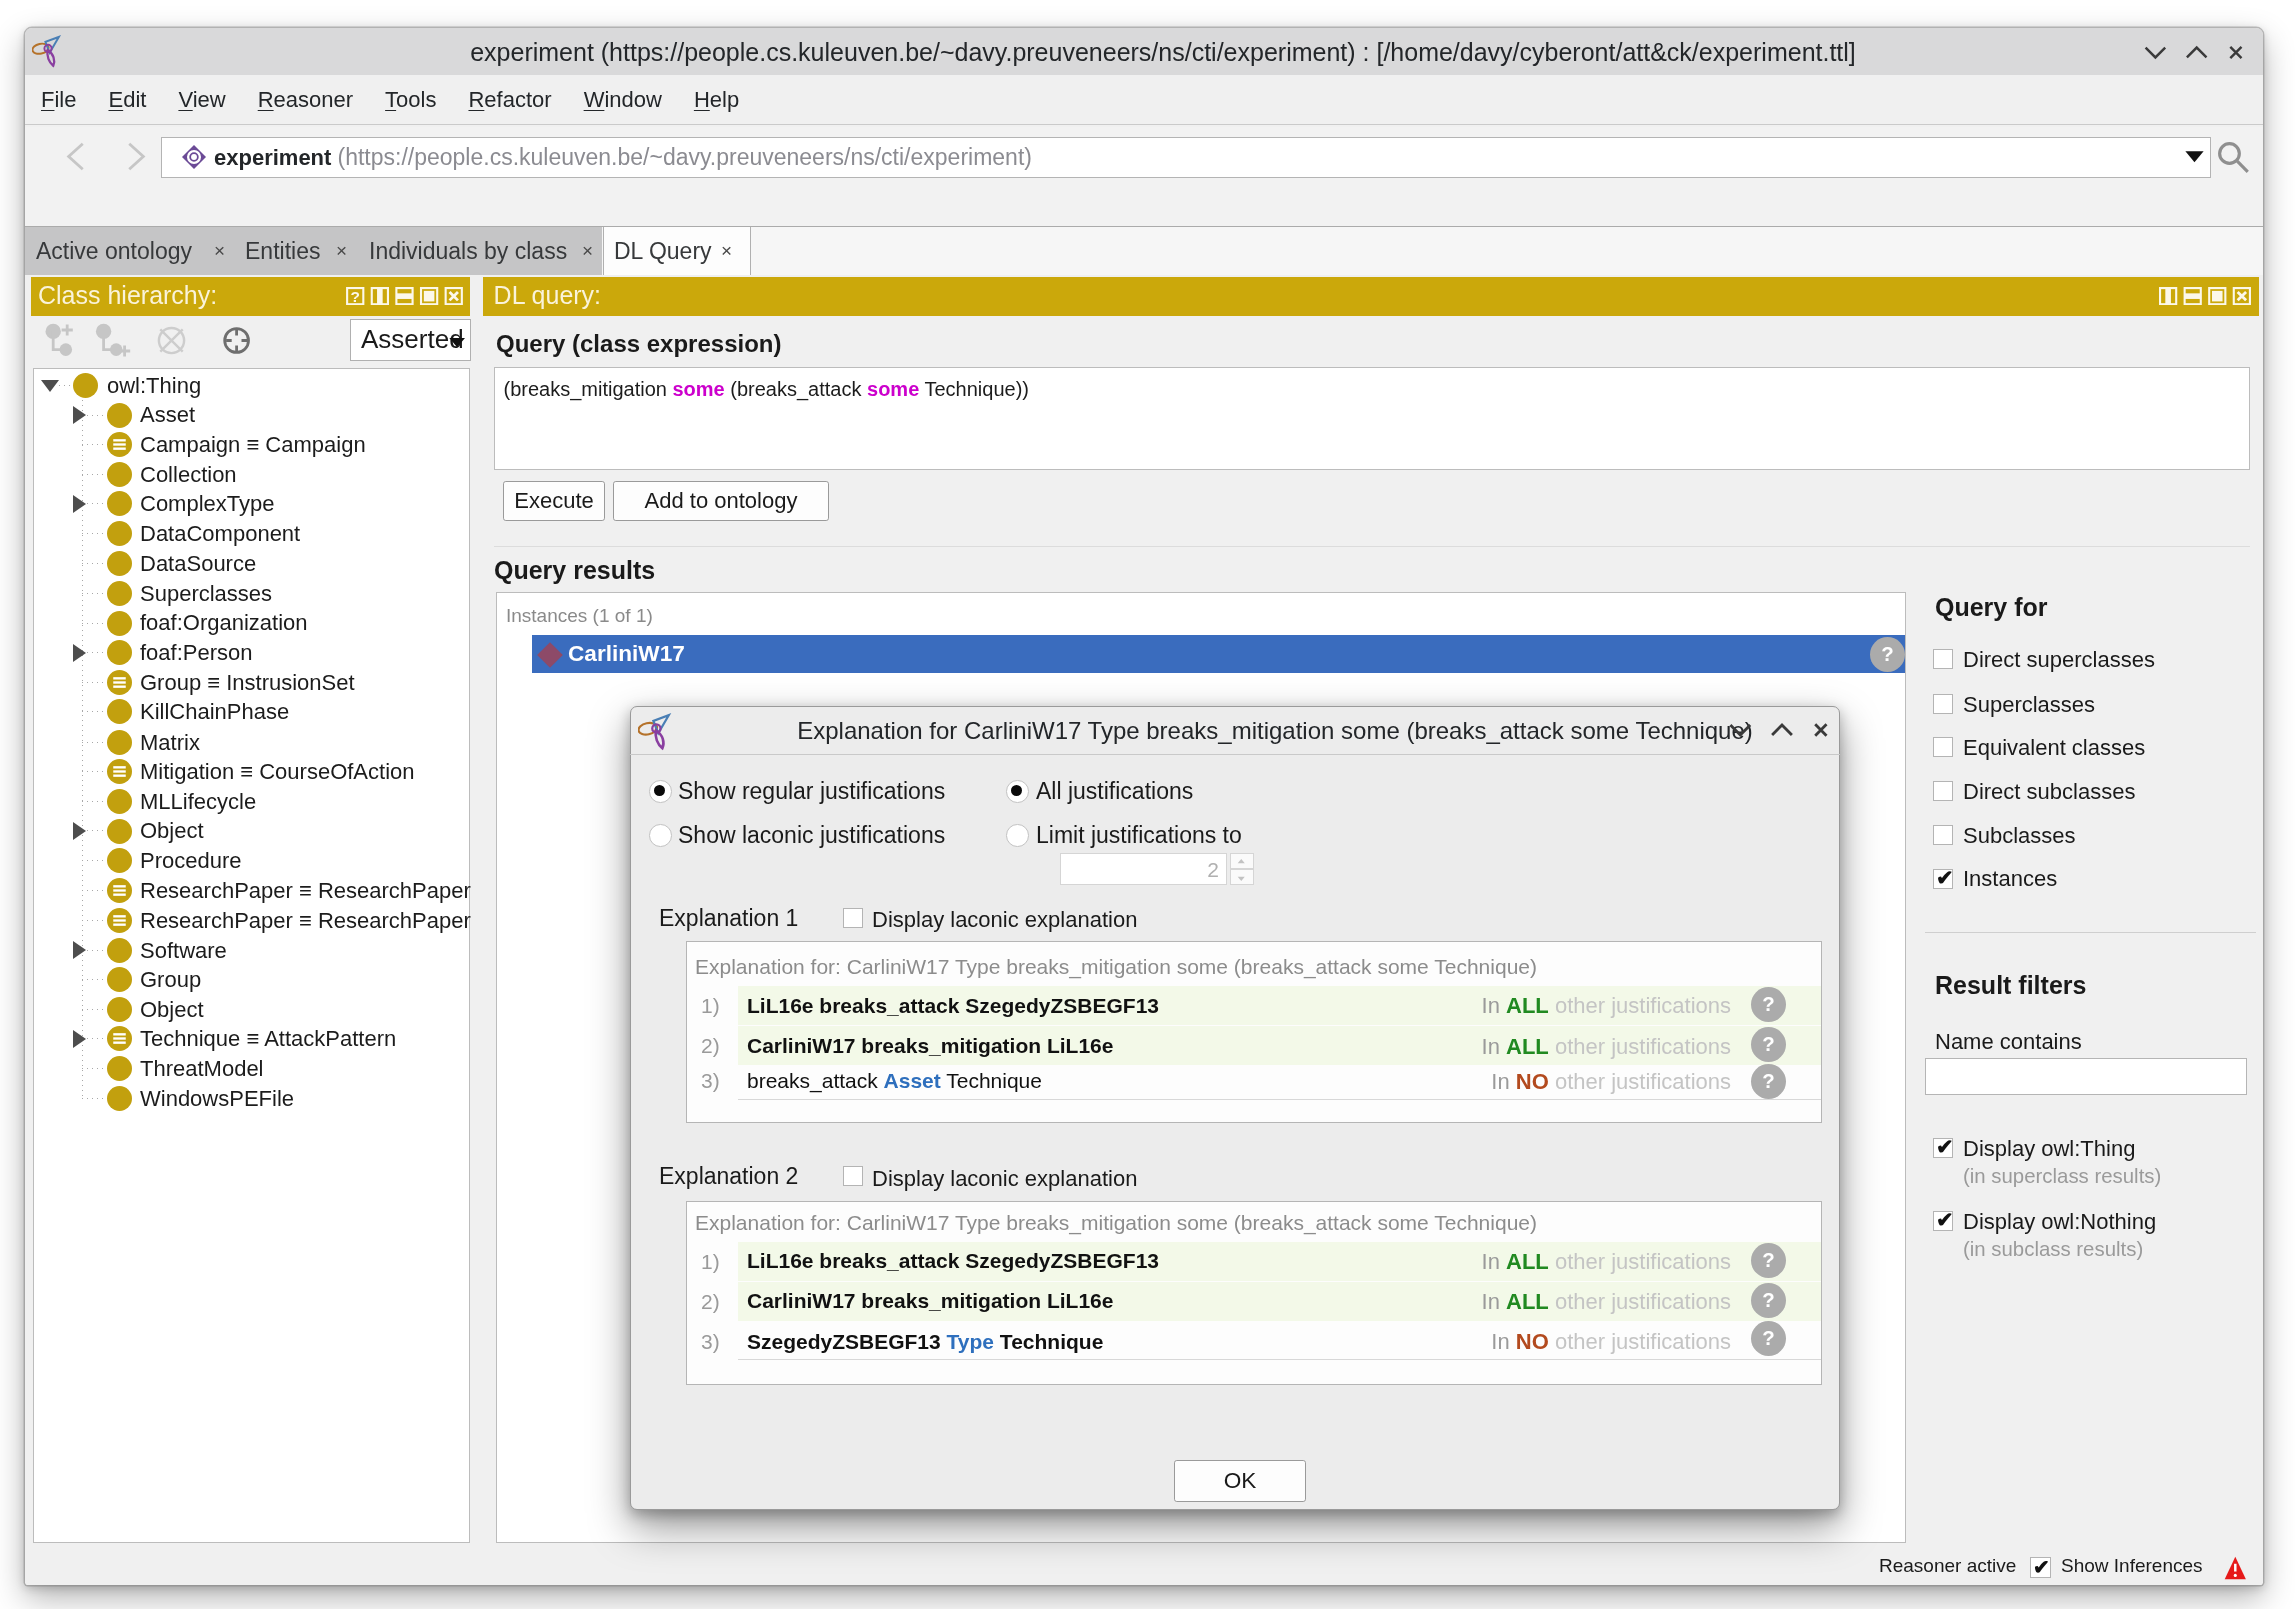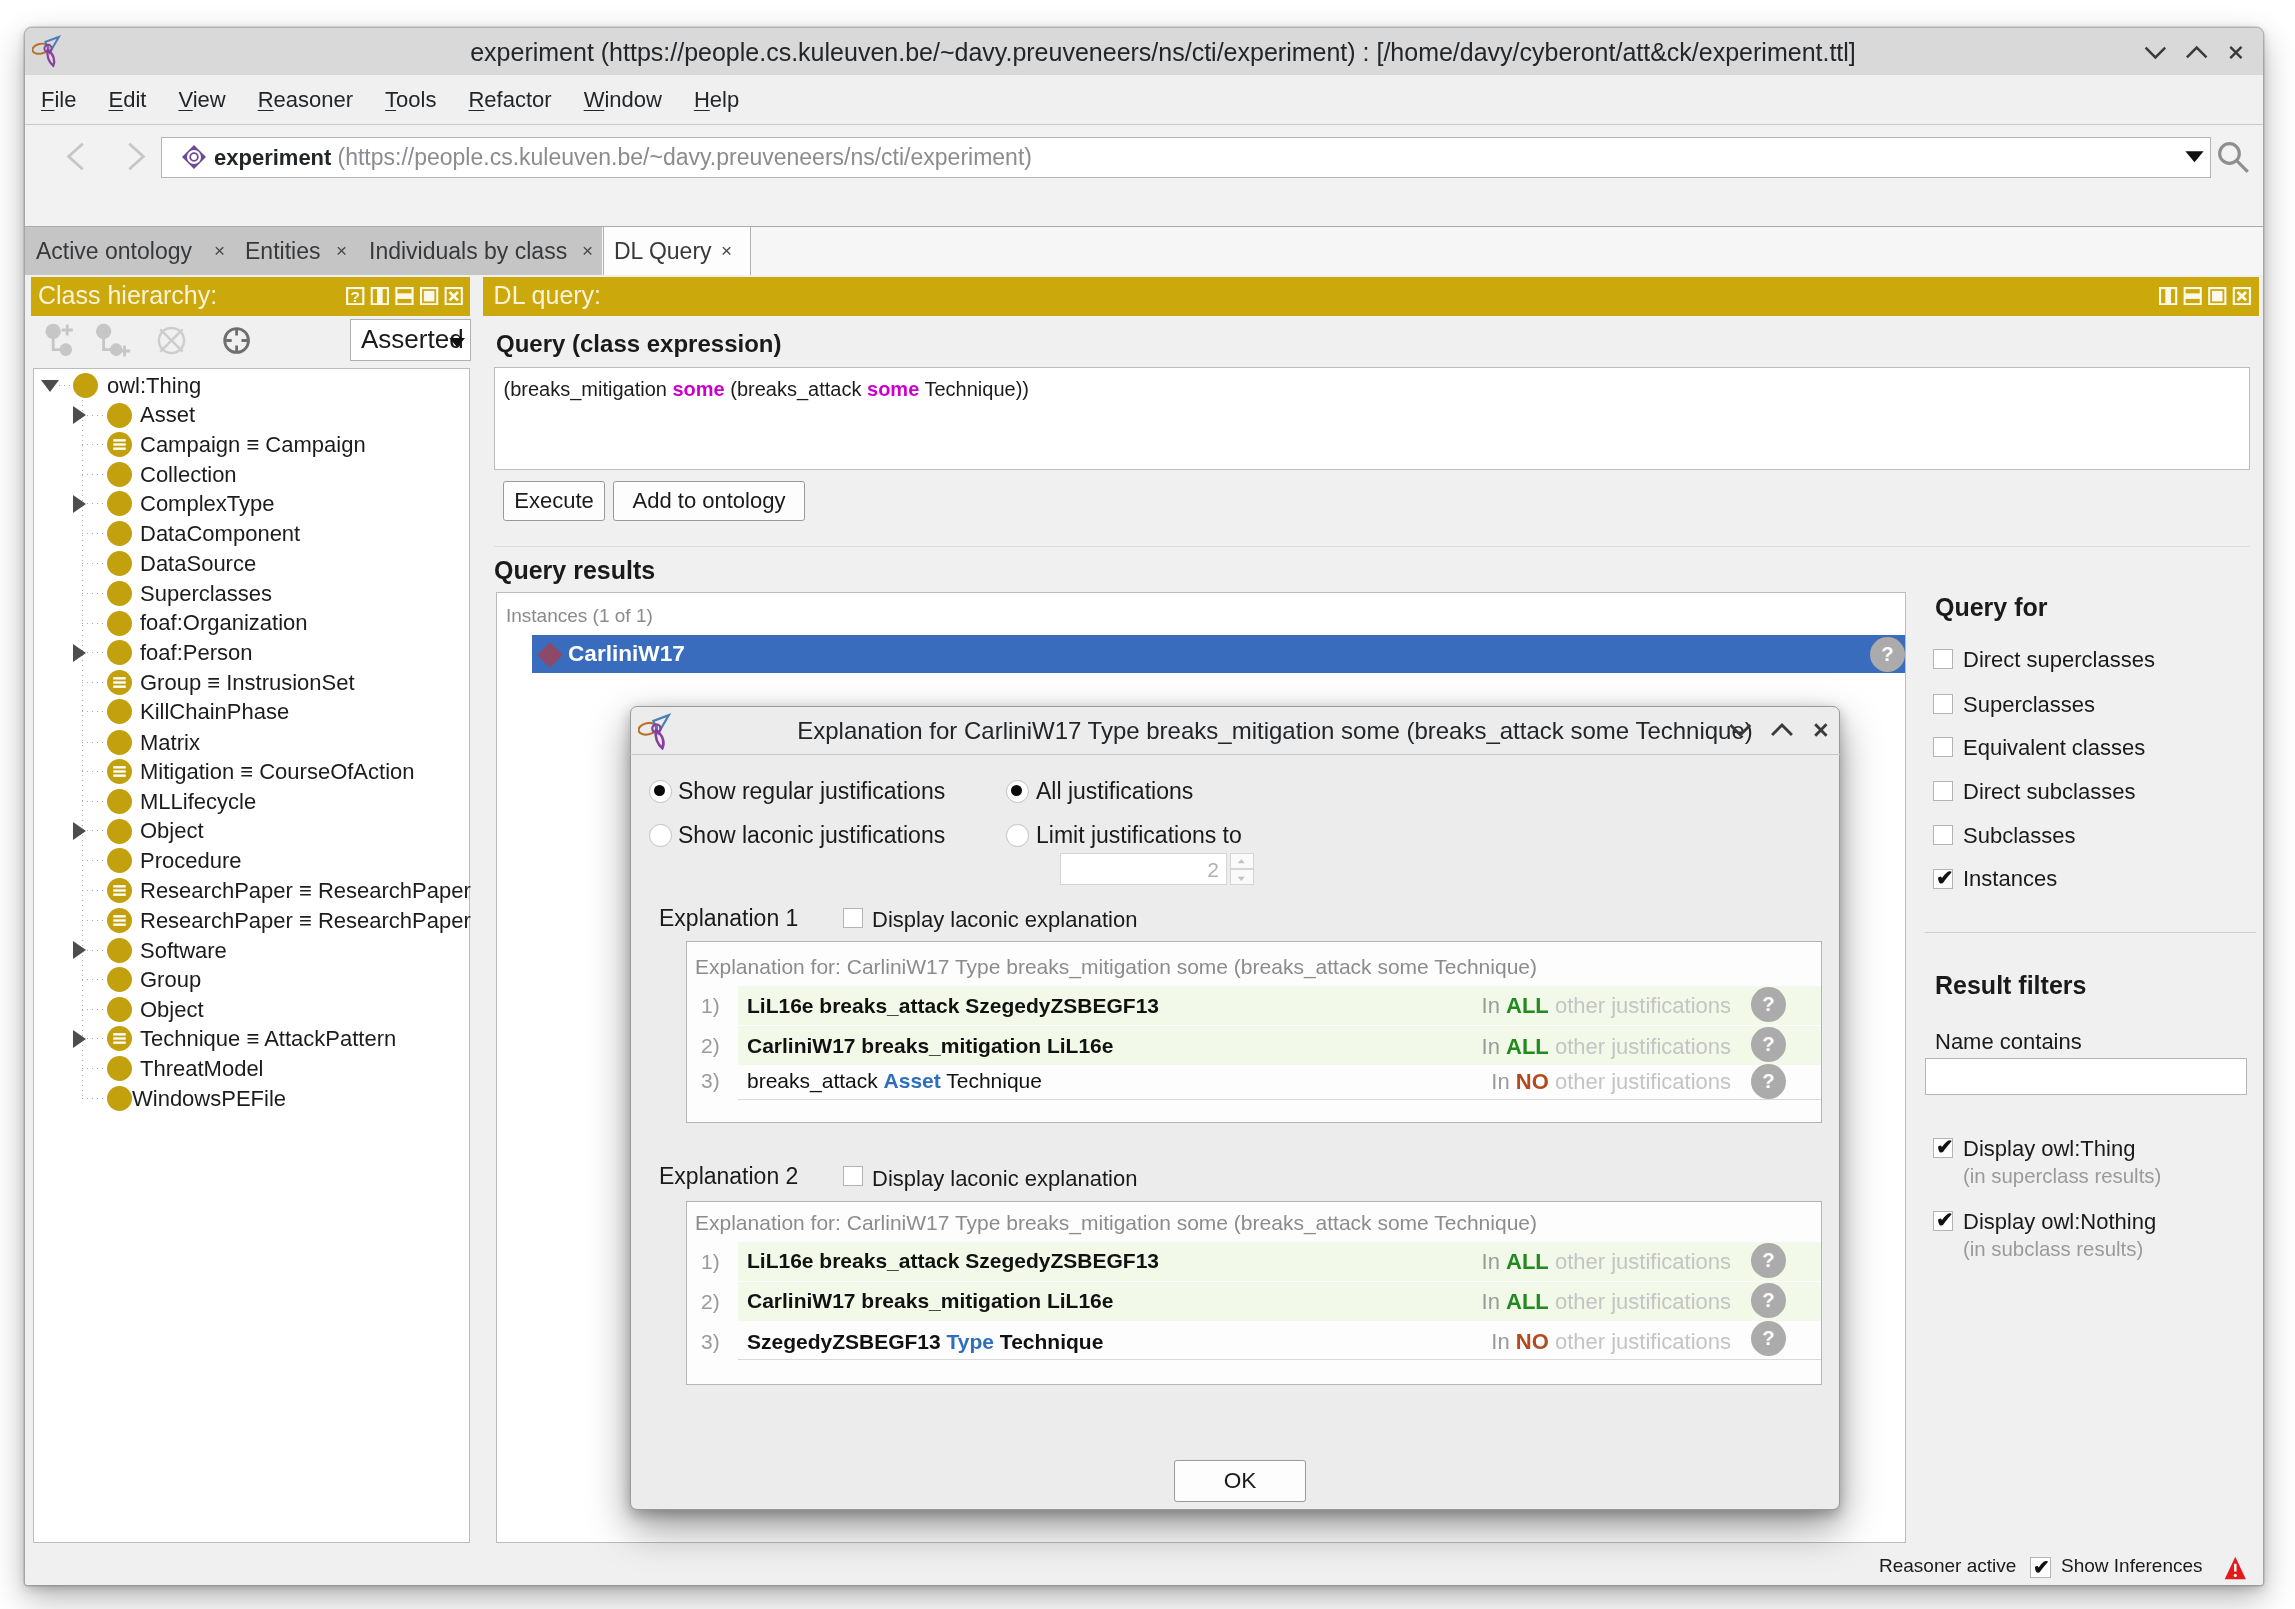--- a/index.html
+++ b/index.html
@@ -301,26 +301,26 @@
       <line x1="9" y1="18" x2="27" y2="18"></line>
       <line x1="9" y1="24" x2="27" y2="24"></line>
     </g>
   </svg>
 <div class="trow abs" style="left:140px;top:1024px;">Technique ≡ AttackPattern</div>
 <div class="abs" style="left:82px;top:1068px;width:27px;height:1.4px;background-image:repeating-linear-gradient(to right,#a8a8a8 0 1.4px,transparent 1.4px 5px);"></div>
 <div class="gc abs" style="left:107px;top:1056px;"></div>
 <div class="trow abs" style="left:140px;top:1054px;">ThreatModel</div>
 <div class="abs" style="left:82px;top:1098px;width:27px;height:1.4px;background-image:repeating-linear-gradient(to right,#a8a8a8 0 1.4px,transparent 1.4px 5px);"></div>
 <div class="gc abs" style="left:107px;top:1086px;"></div>
-<div class="trow abs" style="left:132px;top:1084px;">WindowsPEFile</div>
+<div class="trow abs" style="left:140px;top:1084px;">WindowsPEFile</div>
 
 <div class="abs b" id="qlabel">Query (class expression)</div>
 <div class="abs" id="qbox">(breaks_mitigation <span class="b" style="color:#cc00cc">some</span> (breaks_attack <span class="b" style="color:#cc00cc">some</span> Technique))</div>
 <div class="abs btn" style="left:503px;top:481px;width:102px;height:40px;line-height:37px;">Execute</div>
-<div class="abs btn" style="left:613px;top:481px;width:192px;height:40px;line-height:37px;">Add to ontology</div>
+<div class="abs btn" style="left:613px;top:481px;width:216px;height:40px;line-height:37px;">Add to ontology</div>
 <div class="abs" style="left:494px;top:546px;width:1756px;height:1.4px;background:#dcdcdc;"></div>
 <div class="abs b" id="qrlabel">Query results</div>
 <div class="abs" id="results"></div>
 <div class="abs" style="left:506px;top:605px;font-size:19px;color:#8a8a8a;">Instances (1 of 1)</div>
 <div class="abs" id="bluerow"></div>
 <svg class="abs" style="left:536px;top:641px" width="28" height="28" viewBox="0 0 40 40">
     <rect x="7" y="7" width="26" height="26" transform="rotate(45 20 20)" fill="#8d4a68"></rect>
   </svg>
 <div class="abs b" style="left:568px;top:635px;height:38px;line-height:38px;font-size:22.6px;color:#fff;">CarliniW17</div>
 <div class="abs qcirc" style="left:1870px;top:637px;">?</div>

